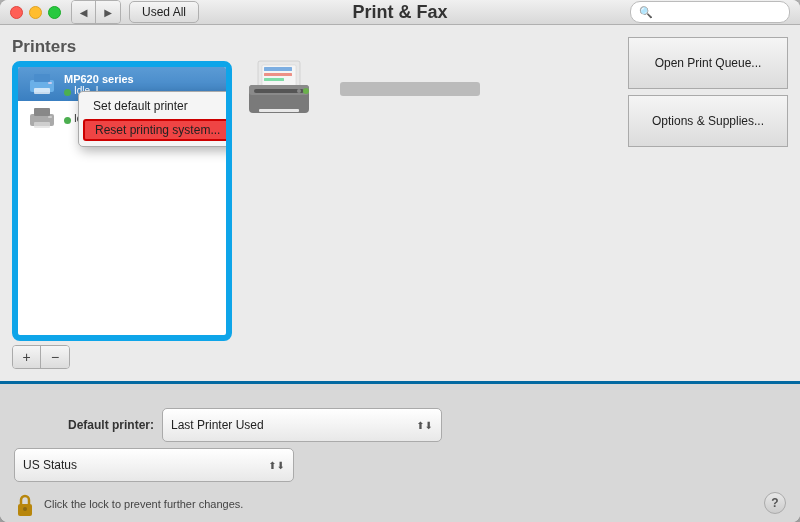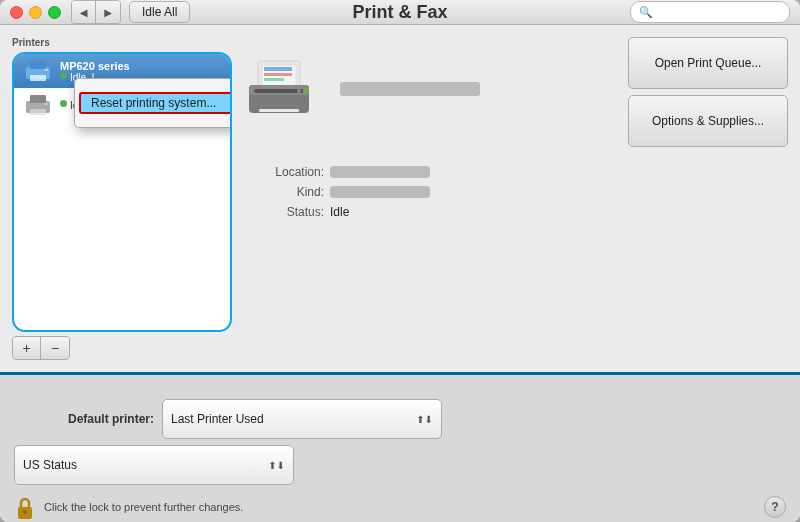--- a/index.html
+++ b/index.html
@@ -115,30 +115,30 @@
       background: #ebebeb;
     }
 
     
     .printers-panel {
       width: 220px;
       display: flex;
       flex-direction: column;
     }
     .printers-label {
-      font-size: 10px;
+      font-size: 17px;
       color: #555;
       margin-bottom: 4px;
       font-weight: 600;
     }
     .printers-list {
       flex: 1;
       background: #fff;
-      border: 2px solid #0ea5e9;
-      border-radius: 13px;
+      border: 6px solid #0ea5e9;
+      border-radius: 8px;
       overflow: hidden;
       position: relative;
       min-height: 280px;
     }
 
     .printer-item {
       display: flex;
       align-items: center;
       padding: 5px 8px;
       cursor: pointer;
@@ -171,21 +171,21 @@
     .printer-name {
       font-weight: 600;
       font-size: 11px;
       white-space: nowrap;
       overflow: hidden;
       text-overflow: ellipsis;
     }
     .printer-status-line {
       font-size: 10px;
       display: flex;
-      align-items: flex-start;
+      align-items: flex-end;
       gap: 3px;
     }
     .status-dot {
       width: 7px;
       height: 7px;
       border-radius: 50%;
       display: inline-block;
     }
     .status-dot.green { background: #4caf50; }
 
@@ -203,24 +203,24 @@
       padding: 3px 0;
     }
     .context-menu-item {
       padding: 4px 14px;
       font-size: 12px;
       color: #222;
       cursor: pointer;
       white-space: nowrap;
     }
     .context-menu-item.highlighted {
-      background: #7dd3fc;
+      background: #ef4444;
       border: 2px solid #cc0000;
       color: #222;
-      margin: 10px 4px;
+      margin: 2px 4px;
       padding: 2px 10px;
       border-radius: 3px;
     }
 
     .printers-toolbar {
       display: flex;
       margin-top: 4px;
       border: 1px solid #aaa;
       border-radius: 4px;
       overflow: hidden;
@@ -276,21 +276,21 @@
     .action-buttons {
       display: flex;
       flex-direction: column;
       gap: 6px;
       margin-left: auto;
     }
     .action-btn {
       padding: 18px 14px;
       background: linear-gradient(to bottom, #f5f5f5, #dcdcdc);
       border: 1px solid #aaa;
-      border-radius: 5px;
+      border-radius: 0;
       cursor: pointer;
       font-size: 12px;
       color: #222;
       min-width: 160px;
       text-align: center;
     }
 
     .printer-details {
       padding: 0 10px;
     }
@@ -335,40 +335,39 @@
     .bottom-label {
       font-size: 12px;
       color: #333;
       font-weight: 600;
       text-align: right;
       width: 140px;
     }
     .dropdown {
       flex: 1;
       max-width: 280px;
-      height: 40px;
+      height: 34px;
       background: linear-gradient(to bottom, #fff, #e8e8e8);
       border: 1px solid #aaa;
       border-radius: 5px;
       display: flex;
       align-items: center;
       padding: 0 8px;
       cursor: pointer;
       font-size: 12px;
       color: #222;
       justify-content: space-between;
     }
     .dropdown-arrow {
       color: #555;
       font-size: 10px;
     }
 
     .bottom-footer {
       display: flex;
-      align-items: center;
       justify-content: space-between;
       padding-top: 4px;
     }
     .lock-area {
       display: flex;
       align-items: center;
       gap: 8px;
     }
     .lock-icon-wrap {
       width: 22px;
@@ -401,21 +400,21 @@
   <div class="titlebar">
     <div class="traffic-lights">
       <div class="traffic-light tl-red"></div>
       <div class="traffic-light tl-yellow"></div>
       <div class="traffic-light tl-green"></div>
     </div>
     <div class="nav-buttons">
       <button class="nav-btn">◀</button>
       <button class="nav-btn">▶</button>
     </div>
-    <button class="show-all-btn">Idle All</button>
+    <button class="show-all-btn">Used All</button>
     <span class="title-text">Print &amp; Fax</span>
     <div class="search-box">
       <span class="search-icon-char">🔍</span>
     </div>
   </div>
 
   <div class="main-content">
 
     <div class="printers-panel">
       <div class="printers-label">Printers</div>
@@ -451,20 +450,21 @@
           <div class="printer-info">
             <div class="printer-name"></div>
             <div class="printer-status-line">
               <span class="status-dot green"></span>
               <span>Idle</span>
             </div>
           </div>
         </div>
 
         <div class="context-menu">
+          <div class="context-menu-item">Set default printer</div>
           <div class="context-menu-item highlighted">Reset printing system...</div>
         </div>
 
       </div>
 
       <div class="printers-toolbar">
         <button class="toolbar-btn">+</button>
         <button class="toolbar-btn">−</button>
       </div>
     </div>
@@ -497,34 +497,20 @@
         <div>
           <div class="printer-name-blurred"></div>
         </div>
 
         <div class="action-buttons">
           <button class="action-btn">Open Print Queue...</button>
           <button class="action-btn">Options &amp; Supplies...</button>
         </div>
       </div>
 
-      <div class="printer-details">
-        <div class="detail-row">
-          <span class="detail-label">Location:</span>
-          <div class="detail-value-blurred"></div>
-        </div>
-        <div class="detail-row">
-          <span class="detail-label">Kind:</span>
-          <div class="detail-value-blurred"></div>
-        </div>
-        <div class="detail-row">
-          <span class="detail-label">Status:</span>
-          <span class="detail-value">Idle</span>
-        </div>
-      </div>
 
     </div>
   </div>
 
   <div class="bottom-bar">
     <div class="bottom-row">
       <span class="bottom-label">Default printer:</span>
       <div class="dropdown">
         <span>Last Printer Used</span>
         <span class="dropdown-arrow">⬆⬇</span>

